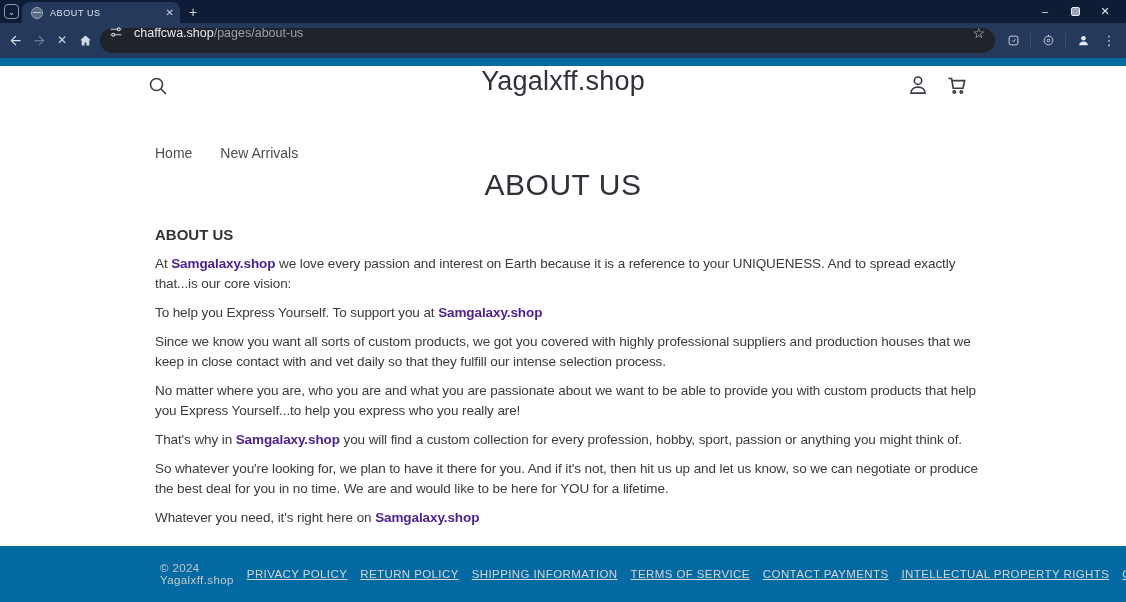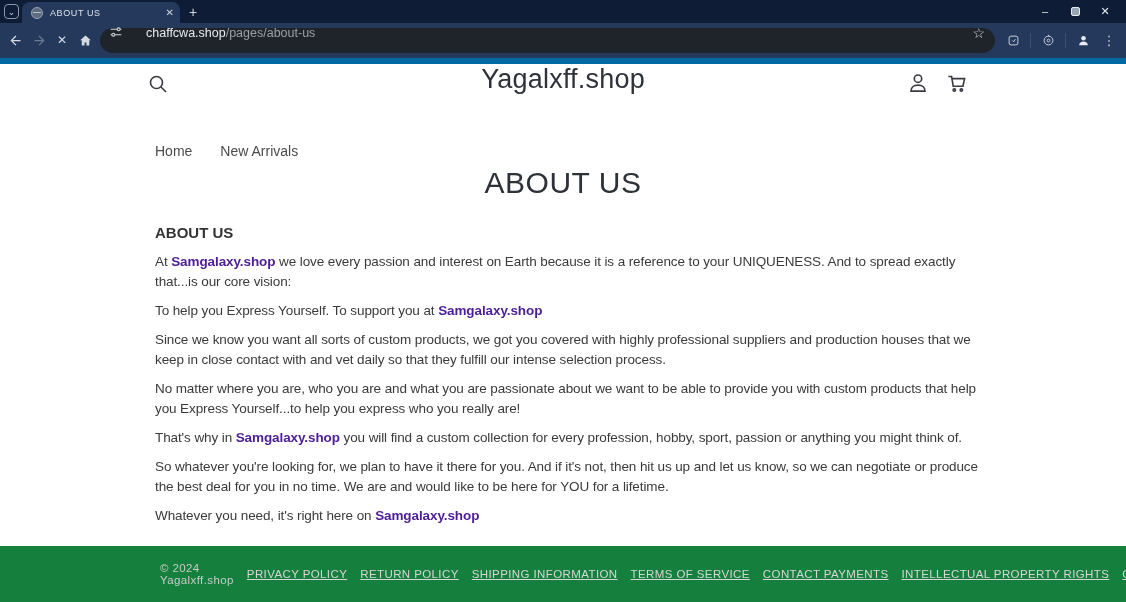--- a/index.html
+++ b/index.html
@@ -28,57 +28,57 @@
     color:#e8ecf2; font-size:11px; cursor:pointer; }
   .restore-glyph { width:9px; height:9px; border:1.5px solid #e8ecf2; border-radius:2px; background:#9aa5b4; }
 
   
   .toolbar { position:absolute; top:23px; left:0; width:1126px; height:35px; background:#24395c; }
   .nav-ico { position:absolute; top:7px; width:20px; height:20px; display:flex; align-items:center;
     justify-content:center; color:#d5dbe3; cursor:pointer; }
   .nav-ico svg { width:15px; height:15px; fill:currentColor; }
   .dim { color:#6b7a93; }
   .omnibox { position:absolute; left:100px; top:5px; width:895px; height:25px; background:#1f242b;
-    border-radius:13px; display:flex; align-items:center; padding:0 10px 16px 8px;gap:12px; }
+    border-radius:13px; display:flex; align-items:center; padding:0 10px 16px 8px; }
   .tune-ico { width:18px; height:18px; color:#cfd6df; flex:0 0 auto; }
   .tune-ico svg { width:16px; height:16px; stroke:currentColor; fill:none; stroke-width:1.6; }
   .url { margin-left:8px; font-size:12.5px; white-space:nowrap; flex:1 1 auto; overflow:hidden; }
   .url .host { color:#e8eaed; }
   .url .path { color:#9aa0a6; }
   .star-ico { color:#cfd6df; font-size:14px; flex:0 0 auto; cursor:pointer; }
   .tb-right { position:absolute; right:4px; top:7px; height:20px; display:flex; align-items:center; }
   .tb-ico { width:26px; height:20px; display:flex; align-items:center; justify-content:center;
     color:#cfd6df; cursor:pointer; }
   .tb-ico svg { width:15px; height:15px; stroke:currentColor; fill:none; stroke-width:1.5; }
   .tb-sep { width:1px; height:15px; background:#3a4f71; margin:0 4px; }
   .dots { color:#cfd6df; font-size:13px; letter-spacing:0; }
 
   
   .page { position:absolute; top:58px; left:0; width:1126px; height:488px; background:#ffffff;
-    border-top:6px solid #0369a1; color:#3a3a3a; }
+    border-top:8px solid #0369a1; color:#3a3a3a; }
   .site-header { position:absolute; top:0; left:0; width:1126px; height:48px; }
   .search-ico { position:absolute; left:146px; top:8px; width:26px; height:26px; color:#3a3a44; cursor:pointer; }
   .search-ico svg { width:24px; height:24px; stroke:currentColor; fill:none; stroke-width:1.6; }
   .site-title { position:absolute; top:0; left:0; width:1126px; text-align:center; font-size:27px;
     font-weight:500; color:#30323b; letter-spacing:.2px; cursor:pointer; }
   .hdr-ico { position:absolute; top:6px; width:28px; height:28px; color:#3a3a44; cursor:pointer; }
   .hdr-ico svg { width:26px; height:26px; stroke:currentColor; fill:none; stroke-width:1.5; }
   .account-pos { left:905px; }
   .cart-pos { left:944px; }
   .mainnav { position:absolute; top:47px; left:155px; display:flex; gap:28px; font-size:14px; color:#4c4c4c;margin-top:32px; }
   .mainnav a { cursor:pointer; }
   .page-title { position:absolute; top:102px; left:0; width:1126px; text-align:center; font-size:30px;
     font-weight:500; letter-spacing:.5px; color:#2d3138; }
   .content { position:absolute; top:160px; left:155px; width:830px; }
   .section-title { font-size:15px; font-weight:700; color:#333; margin-bottom:11px; }
   .content p { font-size:13.5px; line-height:20px; letter-spacing:-0.1px; color:#3a3a3a; margin-bottom:9px; }
   .content b { font-weight:700; color:#4c1d95; }
 
   
-  .footer { position:absolute; top:546px; left:0; width:1126px; height:56px; background:#15803d; }
+  .footer { position:absolute; top:546px; left:0; width:1126px; height:56px; background:#0369a1; }
   .footer-inner { position:absolute; left:160px; top:0; height:56px; display:flex; align-items:center;
     gap:13px; font-size:11.5px; letter-spacing:.4px; }
   .copyright { color:#c9c9c9; }
   .footer-inner a { color:#d6d6d6; text-decoration:underline; cursor:pointer; white-space:nowrap; }
 </style>
 </head>
 <body>
 
 <div class="browser">
 

